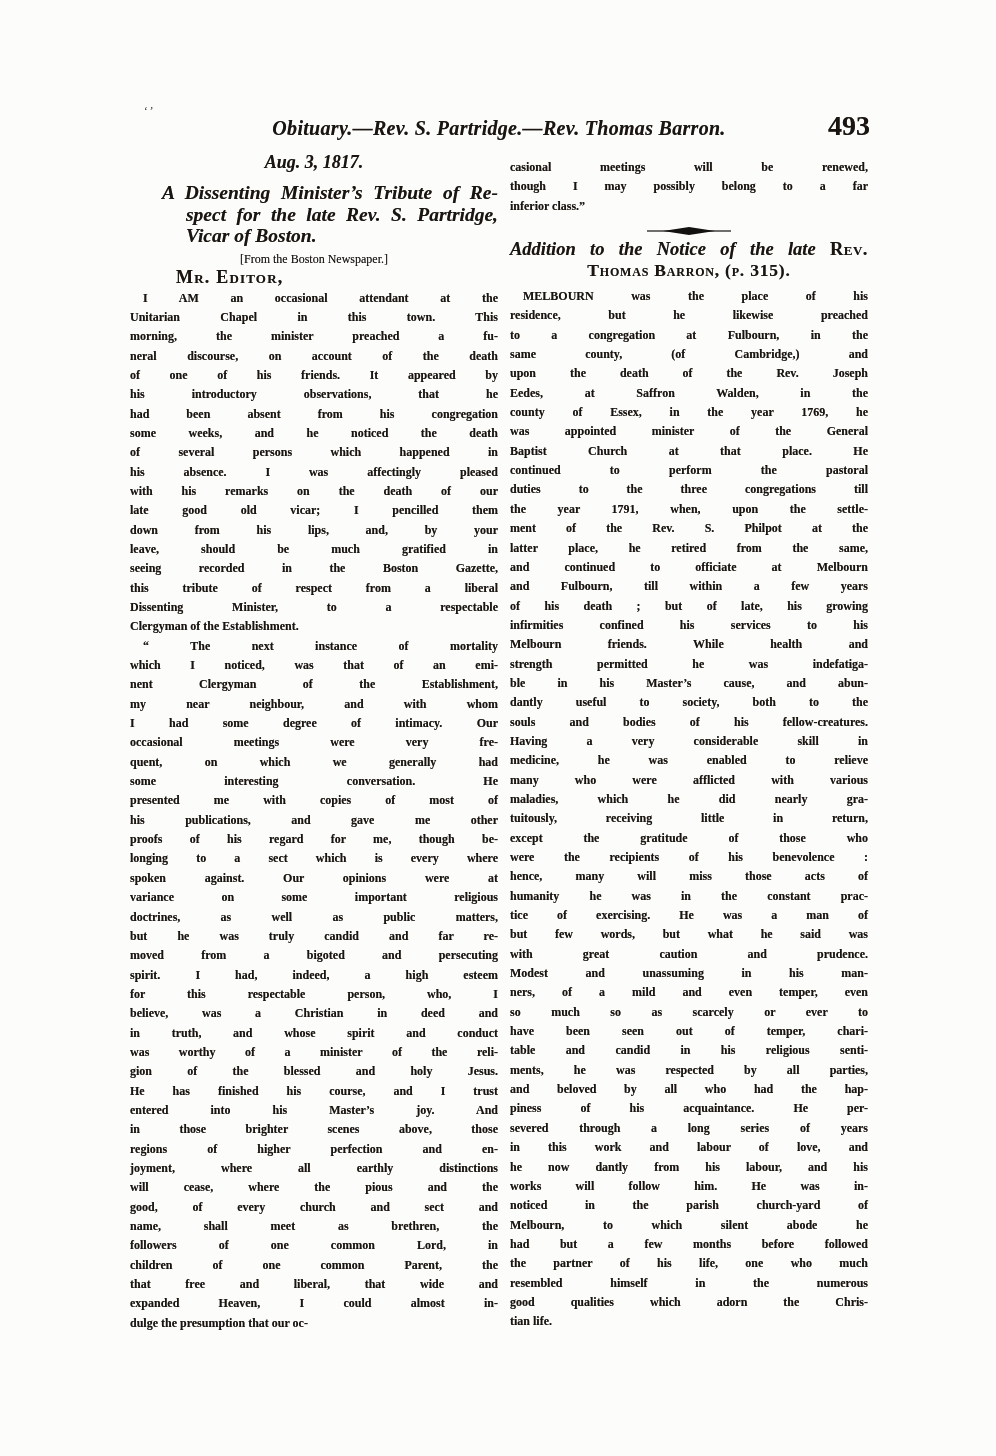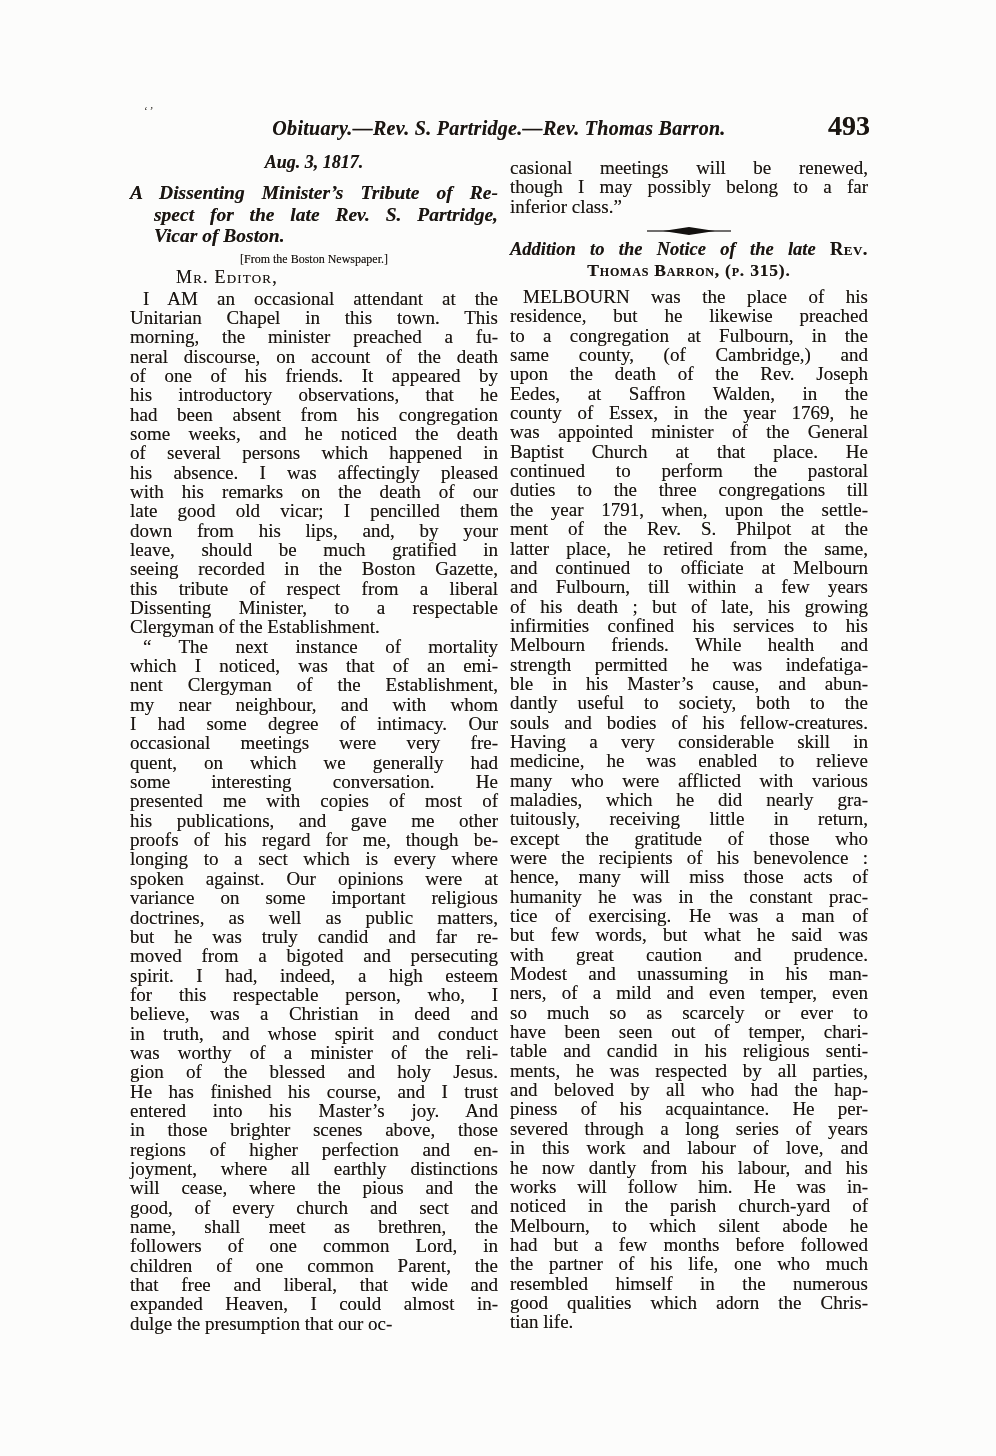--- a/index.html
+++ b/index.html
@@ -14,25 +14,25 @@
     font-style:italic;font-weight:bold;font-size:20px;letter-spacing:.3px;line-height:24px;
   }
   .page-number{position:absolute;top:114px;right:126px;font-weight:bold;font-size:28px;line-height:24px;}
   .col{position:absolute;top:150px;}
   .col-left{left:130px;width:368px;}
   .col-right{left:510px;width:358px;}
   .tline{text-align:justify;text-align-last:justify;}
   .tline-last{text-align-last:left;}
   .dateline{text-align:center;font-style:italic;font-weight:bold;font-size:18px;line-height:20px;margin-top:2px;}
   .article-title{font-style:italic;font-weight:bold;font-size:19.5px;margin-top:10px;}
-  .article-title .tline{line-height:21.5px;}
+  .article-title .tline{line-height:21.5px;margin-left:32px;}
   .hang .tline:not(:first-child){padding-left:24px;}
   .source{text-align:center;font-size:12px;line-height:18px;margin-top:3px;}
-  .salutation{font-variant:small-caps;letter-spacing:1.2px;font-weight:400;font-size:18px;line-height:19px;padding-left:46px;}
-  .para{font-size:19px;}
+  .salutation{font-variant:small-caps;letter-spacing:1.2px;font-weight:700;font-size:18px;line-height:19px;padding-left:46px;}
+  .para{font-size:12px;font-weight:bold;}
   .para .tline{line-height:19.35px;}
   .indent .tline:first-child{text-indent:13px;}
   .p1{margin-top:2px;}
   .cont{margin-top:8px;}
   .divider{margin:10px auto 0;width:84px;height:10px;}
   .divider svg{display:block;}
   .addition-heading{
     font-style:italic;font-weight:bold;font-size:18.5px;line-height:21px;
     text-align:justify;text-align-last:justify;margin-top:3px;
   }

